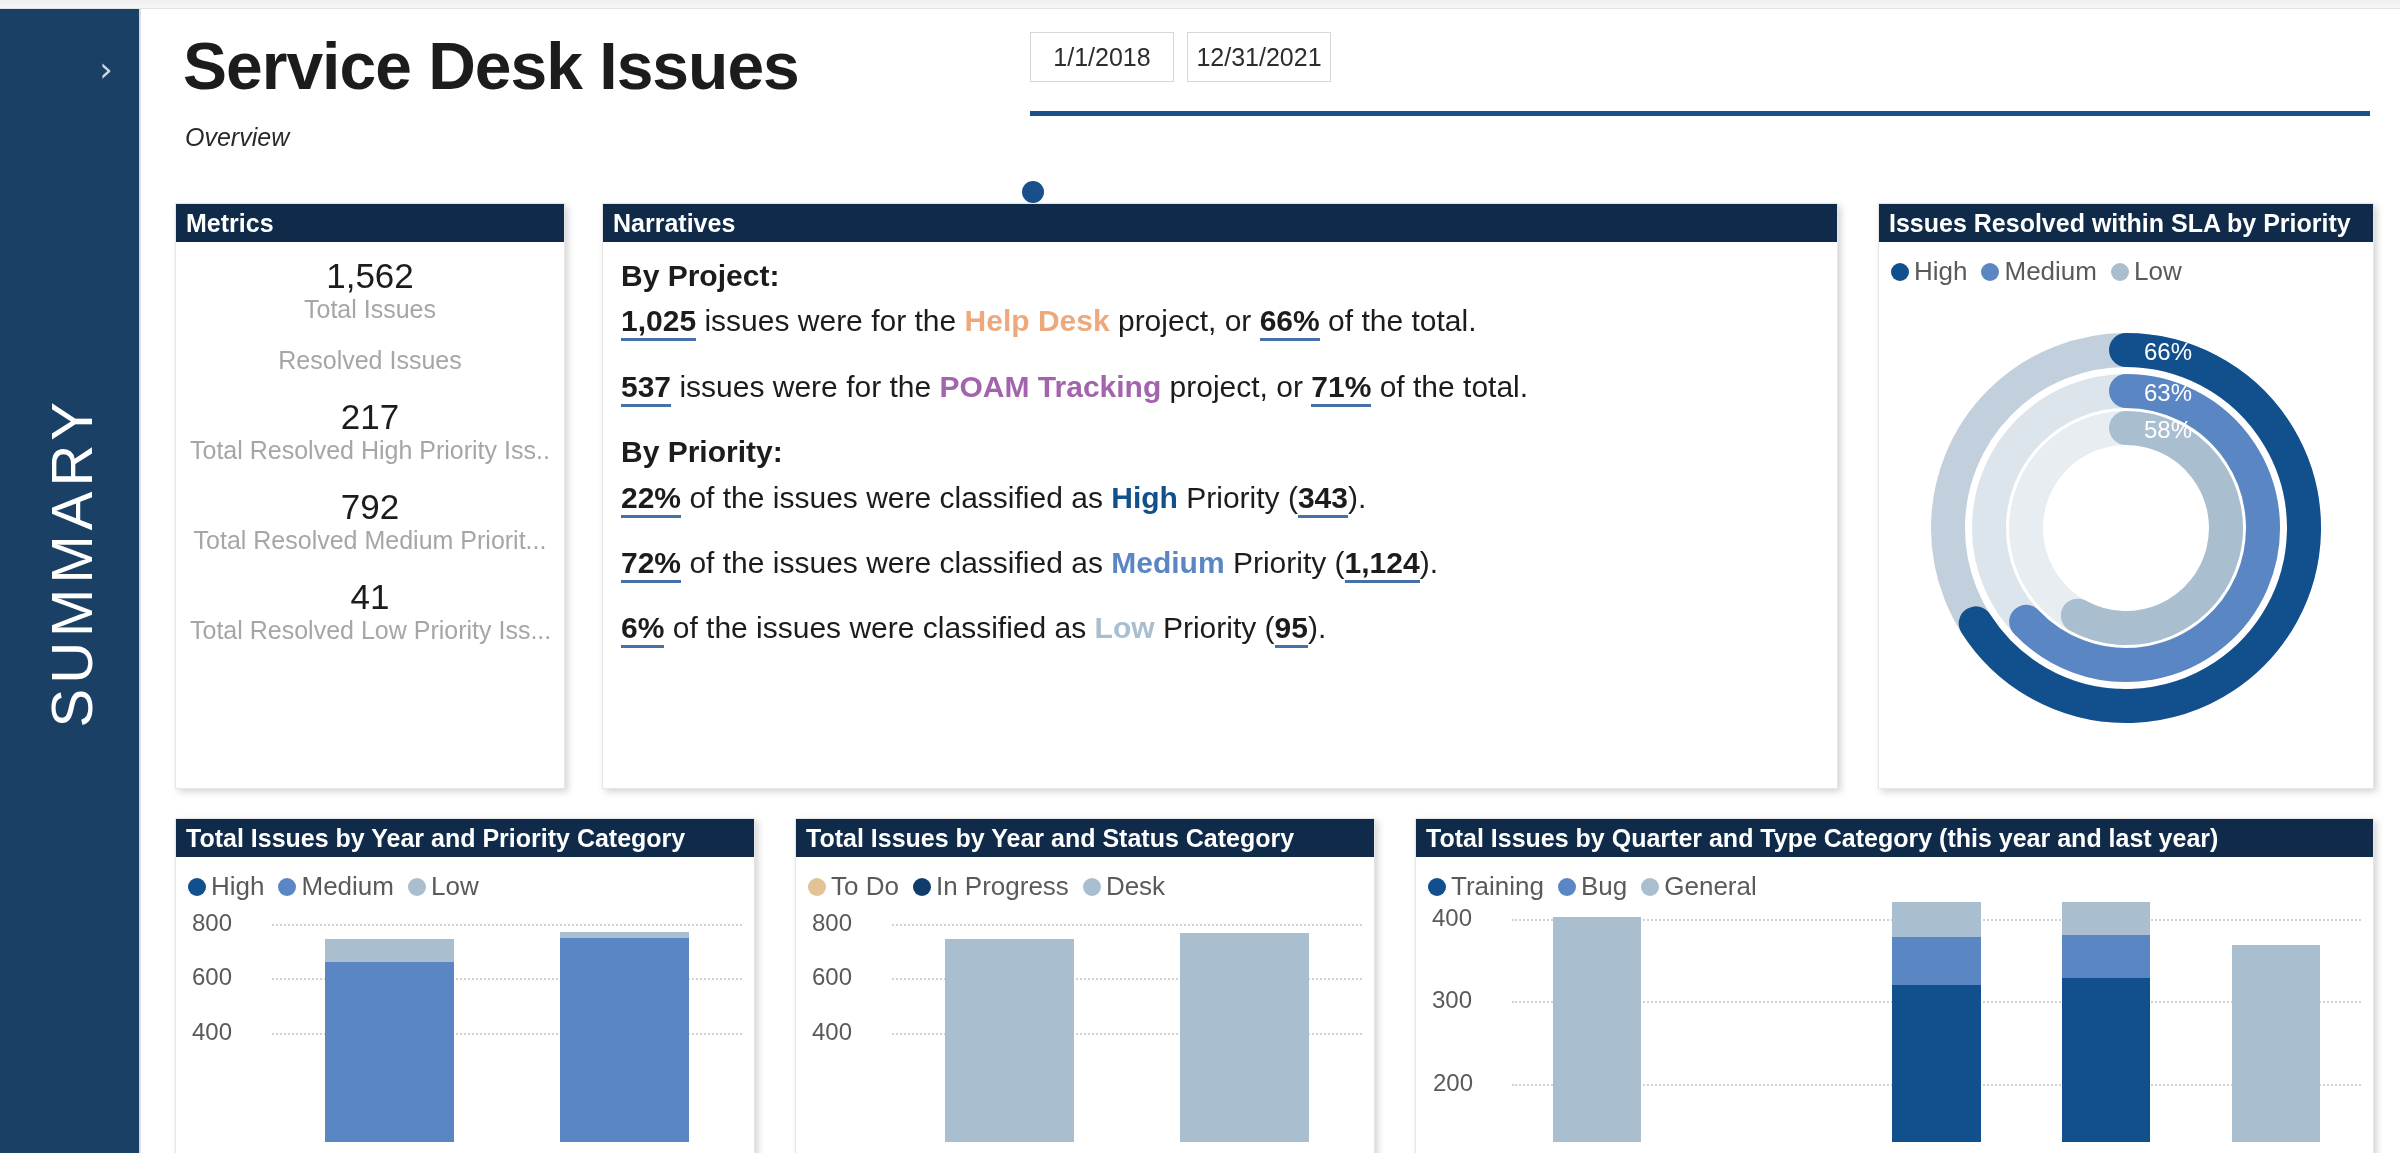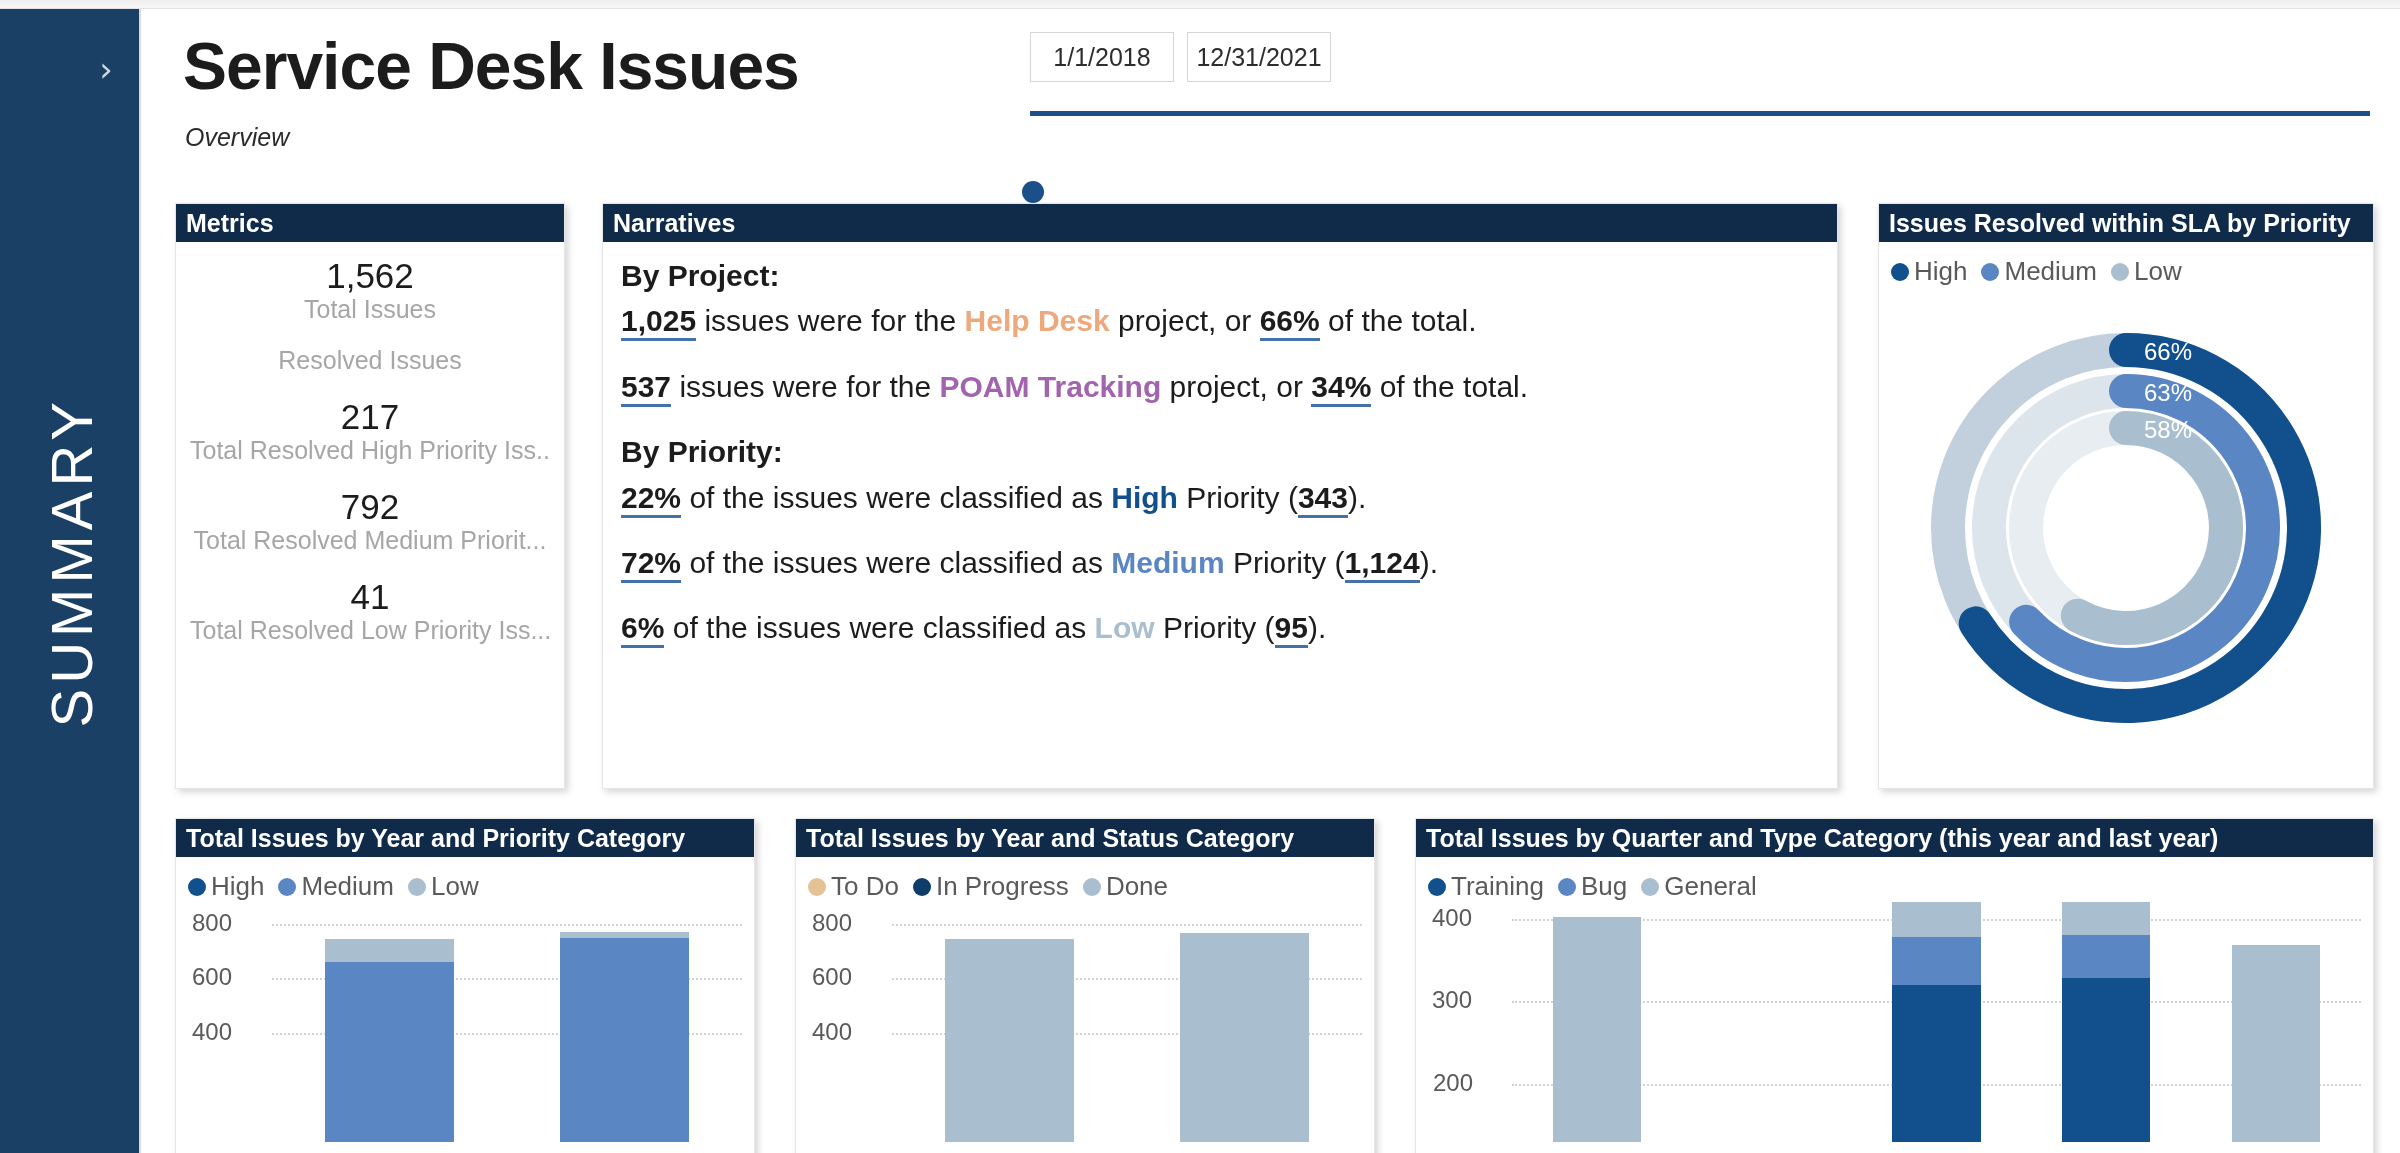--- a/index.html
+++ b/index.html
@@ -183,21 +183,21 @@
     <div class="card-head">Narratives</div>
     <div class="narr-body">
 
       <div class="narr-heading">By Project:</div>
 
       <div class="narr-line">
         <span class="kpi">1,025</span><span> issues were for the </span><span class="tag tag-helpdesk">Help Desk</span><span> project, or </span><span class="kpi">66%</span><span> of the total.</span>
       </div>
 
       <div class="narr-line">
-        <span class="kpi">537</span><span> issues were for the </span><span class="tag tag-poam">POAM Tracking</span><span> project, or </span><span class="kpi">34%</span><span> of the total.</span>
+        <span class="kpi">537</span><span> issues were for the </span><span class="tag tag-poam">POAM Tracking</span><span> project, or </span><span class="kpi">71%</span><span> of the total.</span>
       </div>
 
       <div class="narr-heading">By Priority:</div>
 
       <div class="narr-line">
         <span class="kpi">22%</span><span> of the issues were classified as </span><span class="tag tag-high">High</span><span> Priority (</span><span class="kpi">343</span><span>).</span>
       </div>
 
       <div class="narr-line">
         <span class="kpi">72%</span><span> of the issues were classified as </span><span class="tag tag-medium">Medium</span><span> Priority (</span><span class="kpi">1,124</span><span>).</span>
@@ -277,21 +277,21 @@
         <div class="legend-item">
           <span class="legend-dot" style="background: rgb(227, 195, 150);"></span>
           <span class="legend-text">To Do</span>
         </div>
         <div class="legend-item">
           <span class="legend-dot" style="background: rgb(15, 60, 107);"></span>
           <span class="legend-text">In Progress</span>
         </div>
         <div class="legend-item">
           <span class="legend-dot" style="background: rgb(169, 190, 207);"></span>
-          <span class="legend-text">Done</span>
+          <span class="legend-text">Desk</span>
         </div>
       </div>
     <div class="plot" id="plot-status" style="height:240px">
         <div class="gridline" style="left: 96px; width: 470px; top: 130.909px;"></div>
         <div class="ytick" style="left: 16px; top: 115.909px;">400</div>
         <div class="gridline" style="left: 96px; width: 470px; top: 76.3636px;"></div>
         <div class="ytick" style="left: 16px; top: 61.3636px;">600</div>
         <div class="gridline" style="left: 96px; width: 470px; top: 21.8182px;"></div>
         <div class="ytick" style="left: 16px; top: 6.81818px;">800</div>
         <div class="bar" style="left: 148.875px; width: 129.25px; top: 36.8182px; height: 203.182px; background: rgb(169, 190, 207);"></div>

